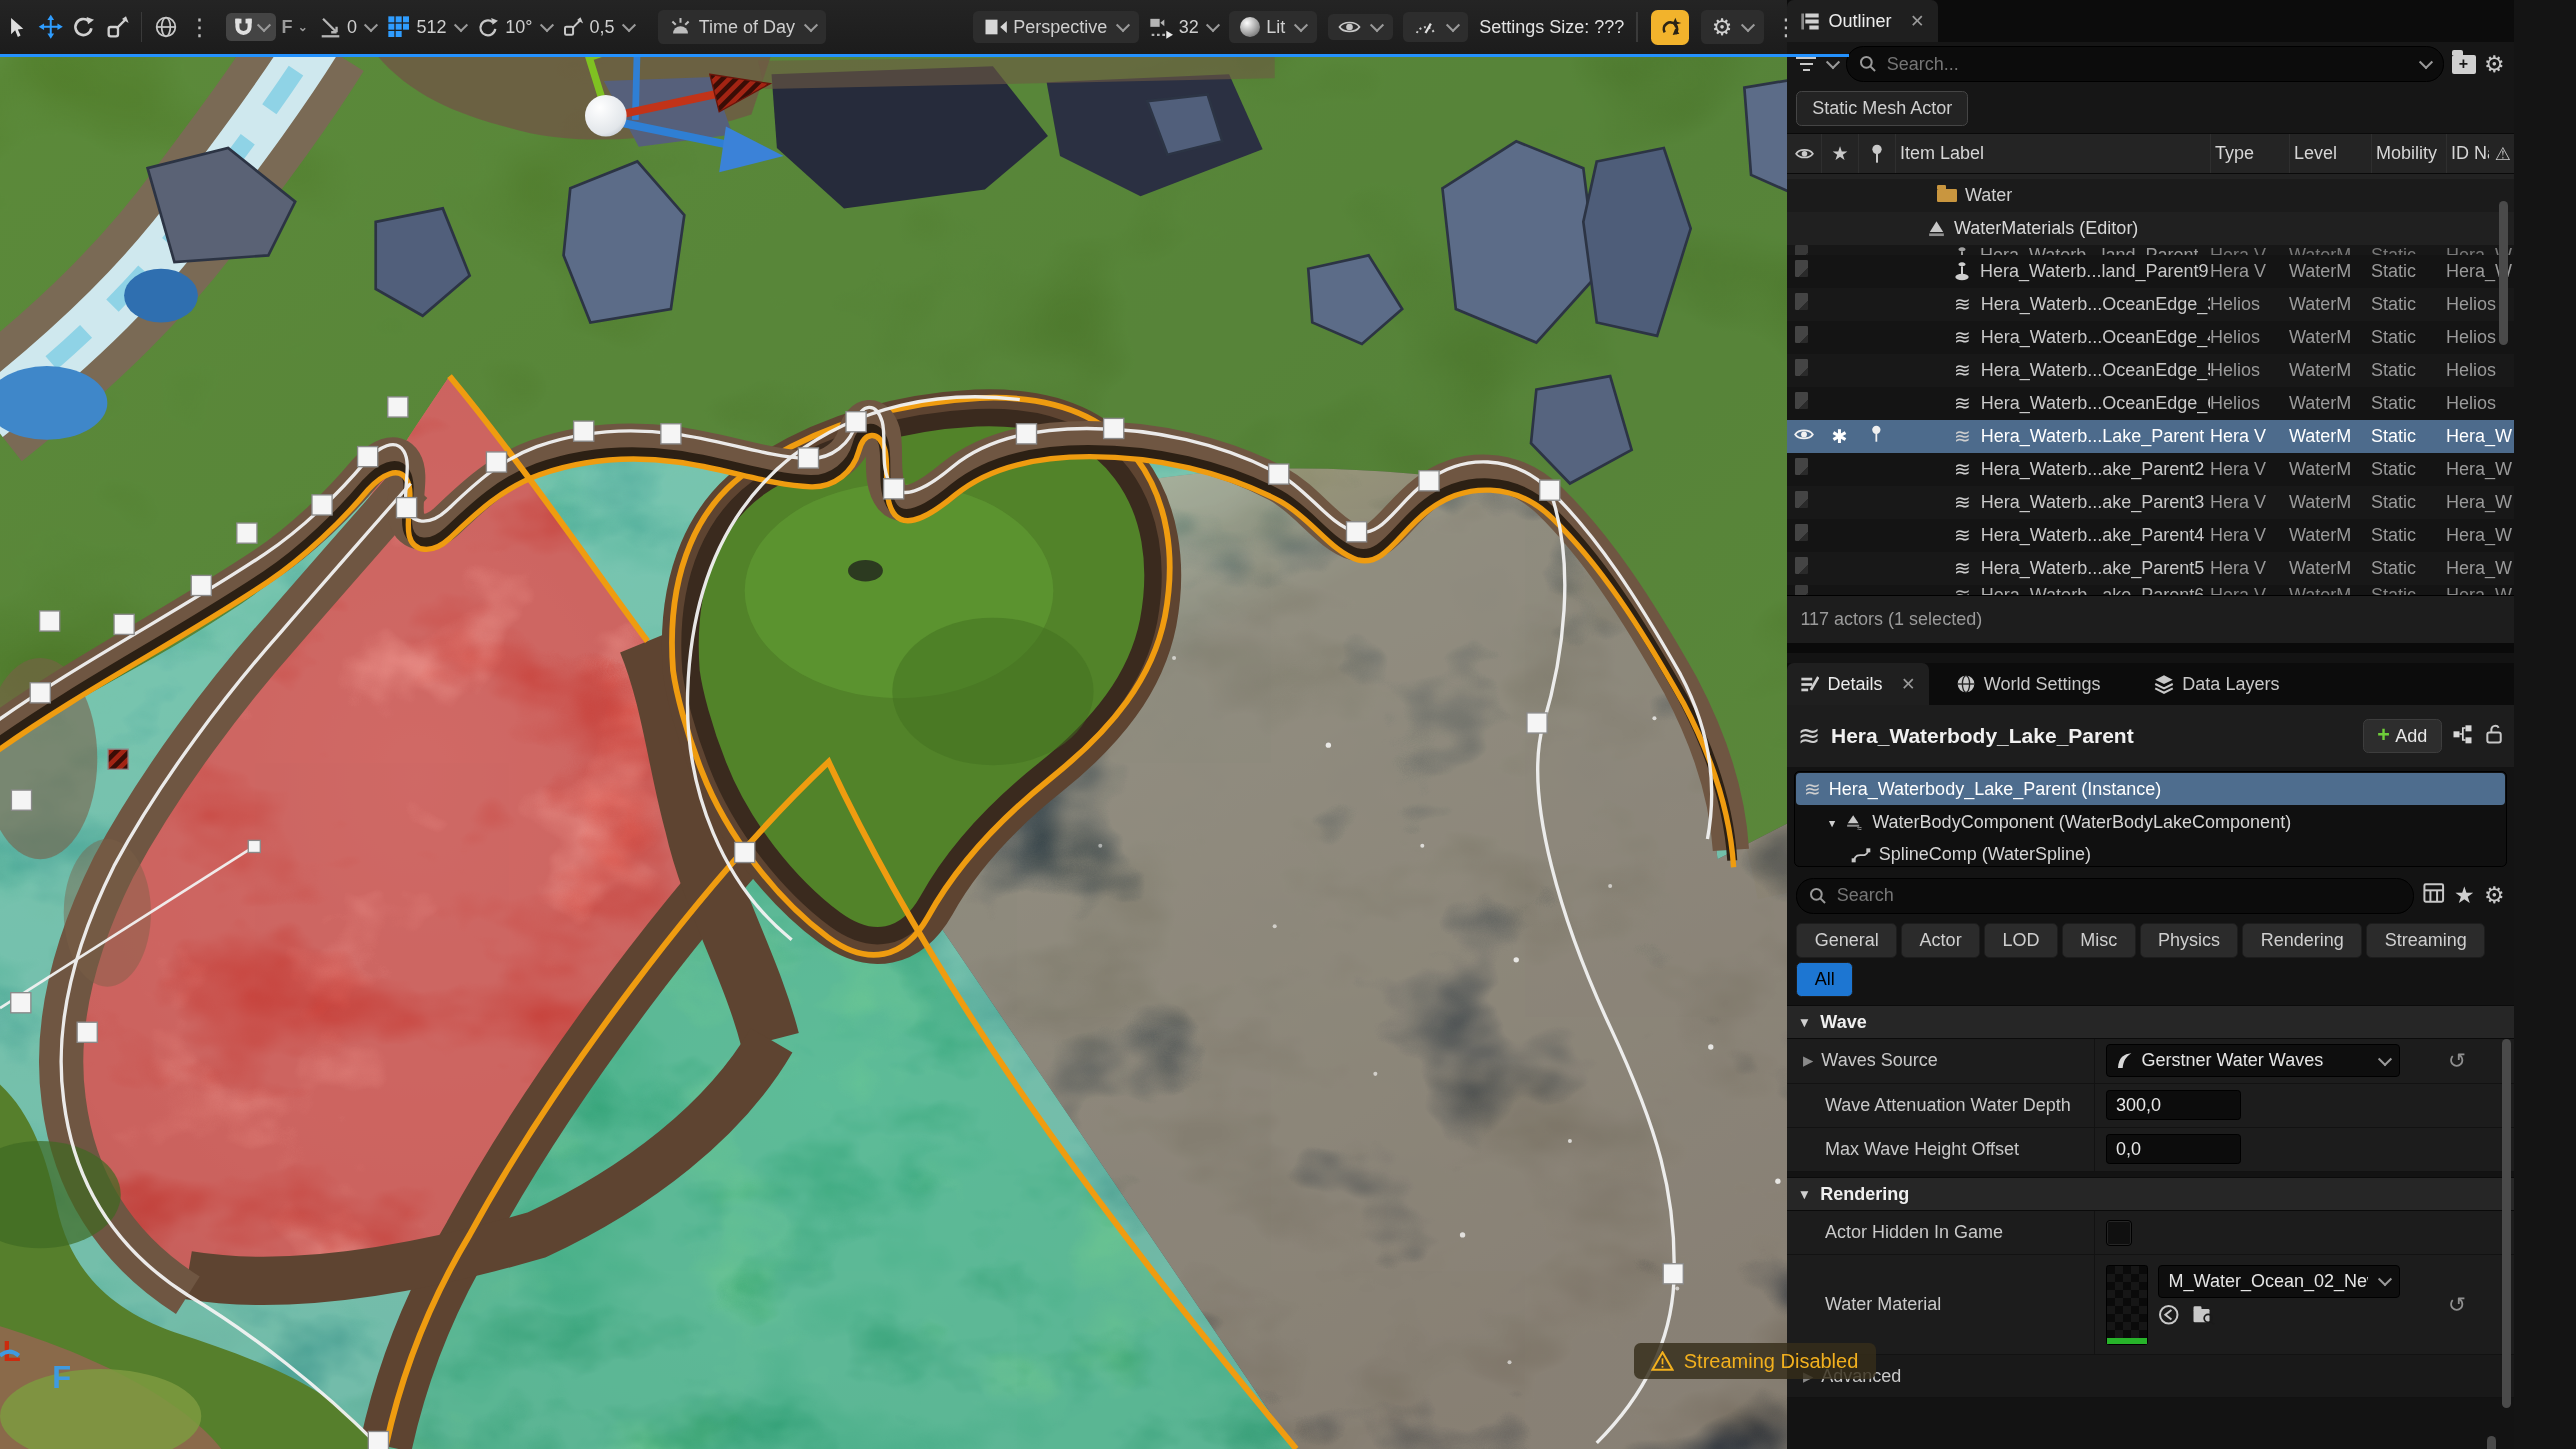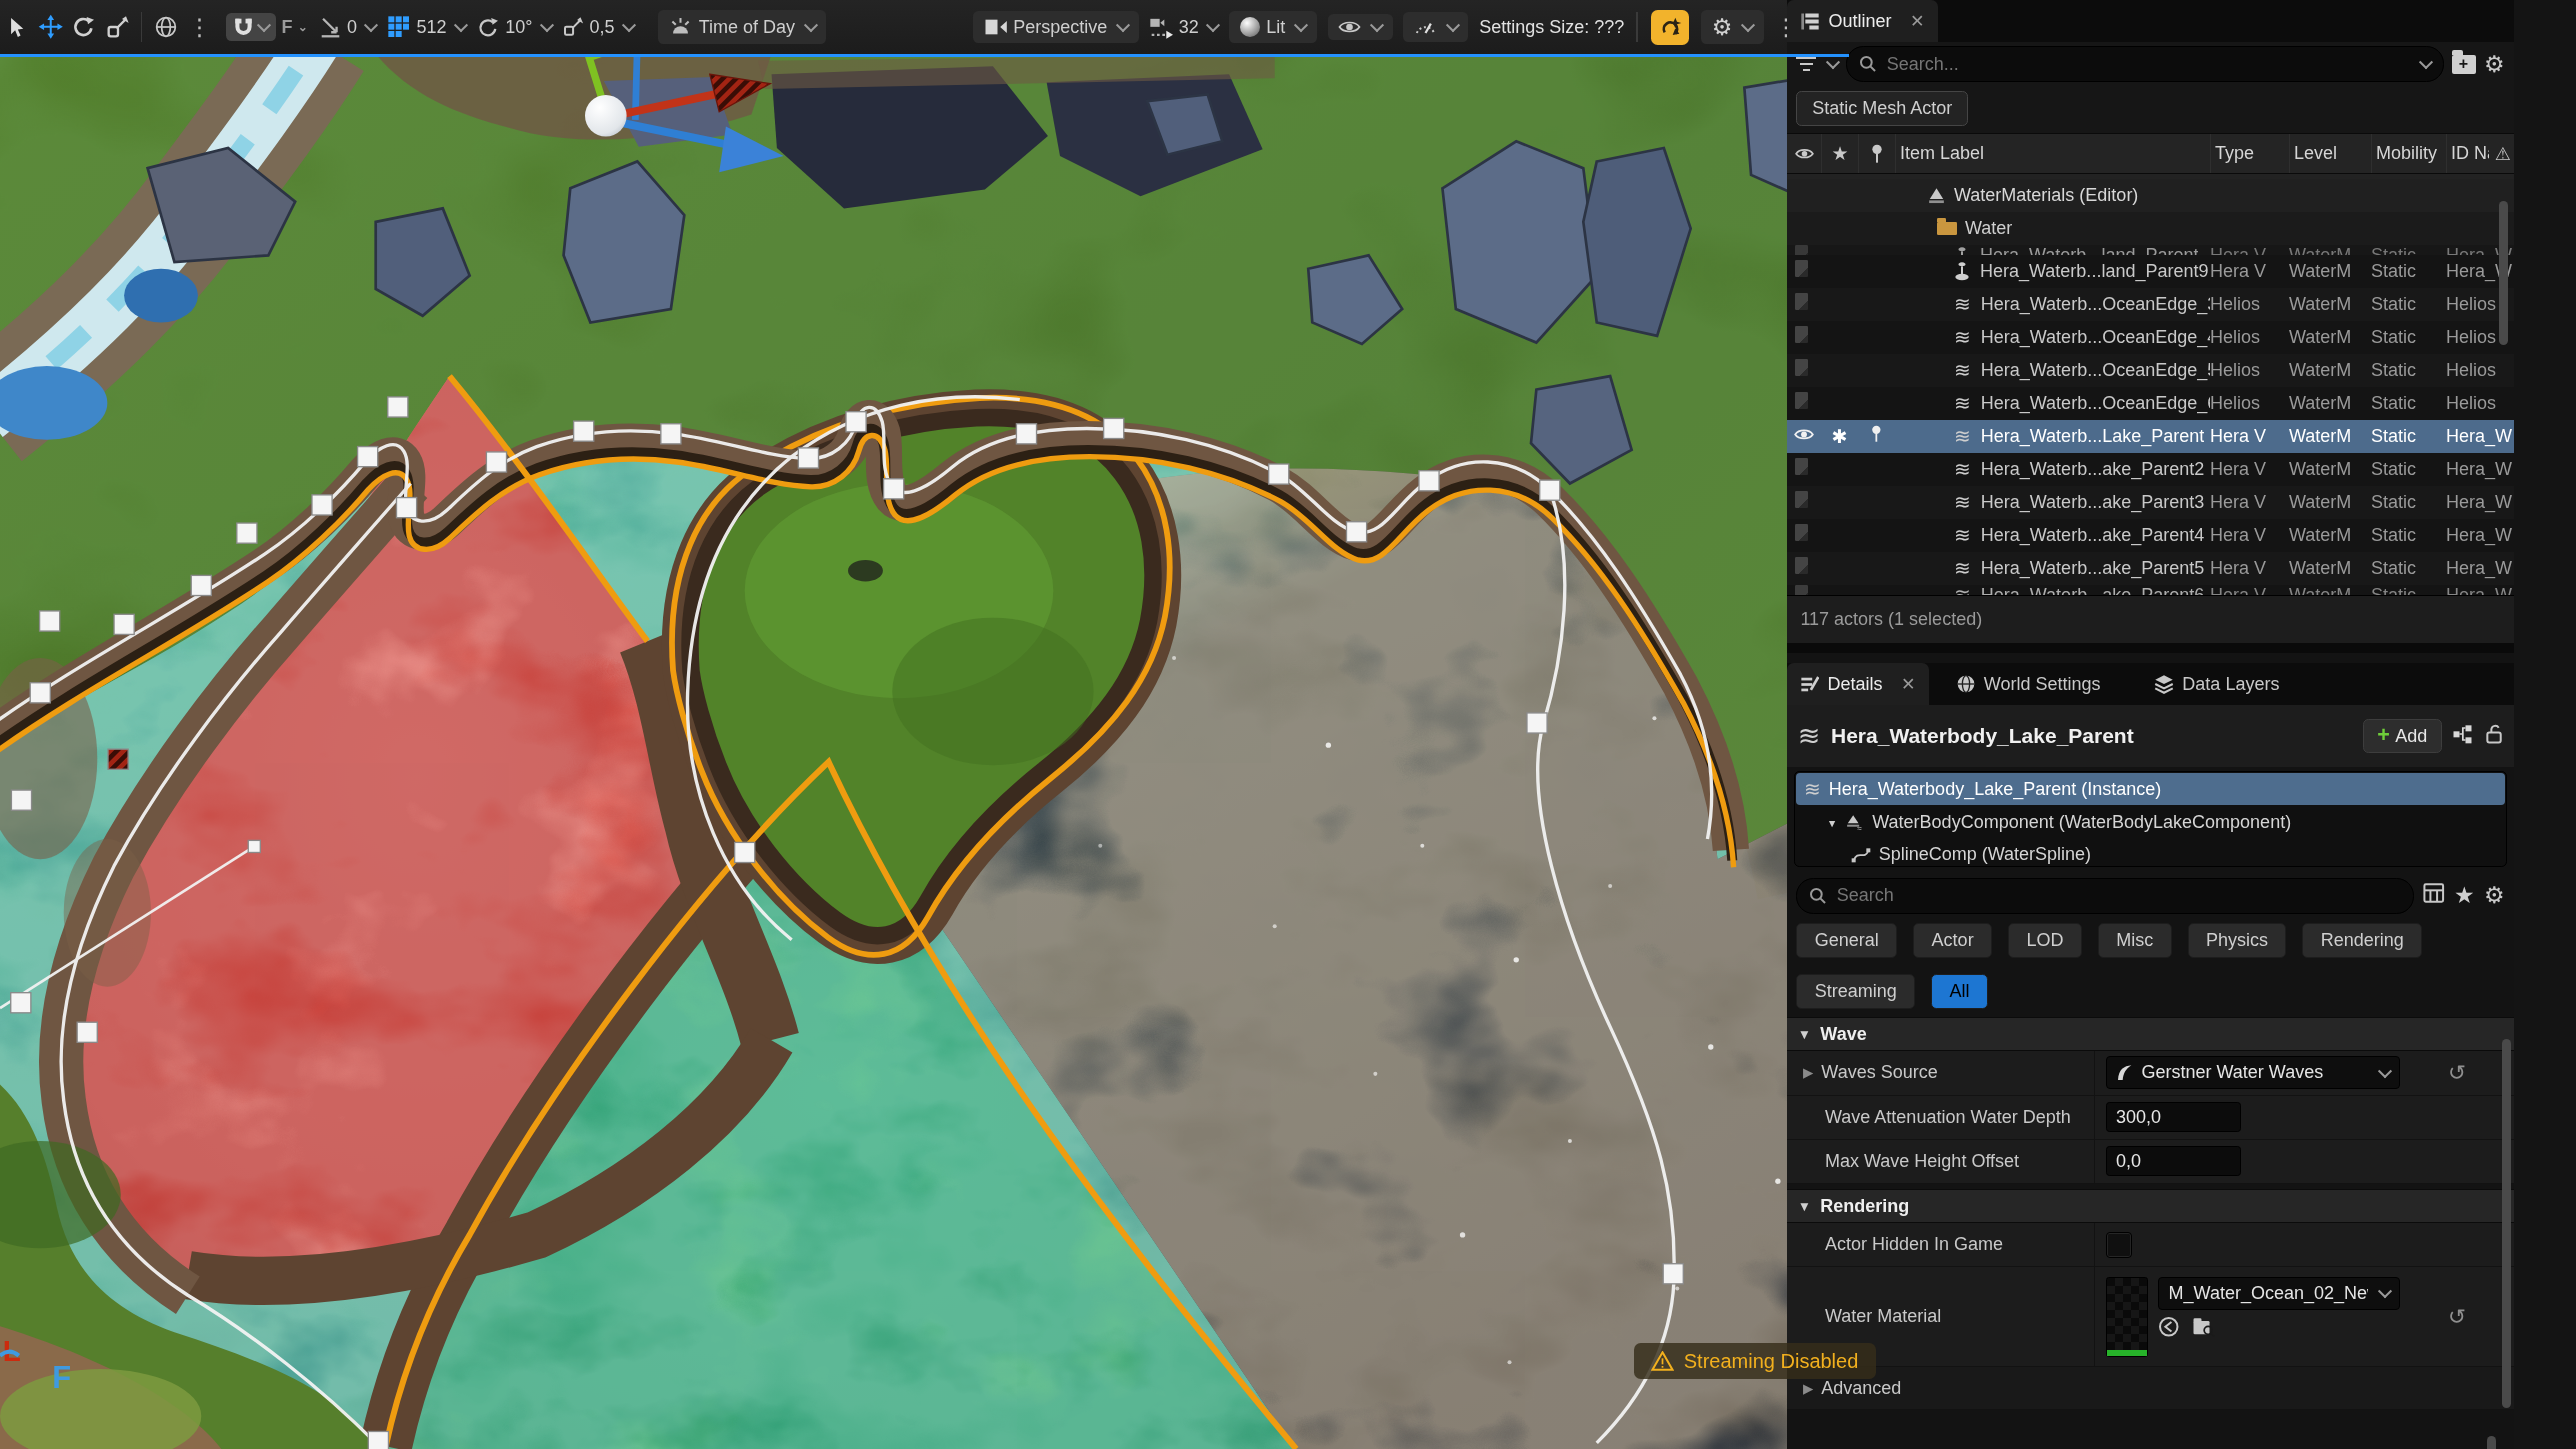--- a/index.html
+++ b/index.html
@@ -47,21 +47,21 @@
   
   #details{position:absolute;left:0;top:663px;width:727px;}
   #actorhdr{height:62px;display:flex;align-items:center;gap:10.7px;padding:0 10.7px;background:#1d1d1d;}
   #actorhdr .nm{font-size:21px;font-weight:bold;color:#f0f0f0;flex:1;overflow:hidden;white-space:nowrap;}
   .addbtn{display:inline-flex;align-items:center;gap:5.4px;background:#2d2d2d;border:0.7px solid #3d3d3d;border-radius:5.4px;padding:5.4px 13.4px;color:#e8e8e8;}
   .addbtn .plus{color:#6fce3a;font-size:21.5px;font-weight:bold;line-height:1;}
   #compbox{margin:4px 6.7px;background:#101010;border:0.7px solid #000;border-radius:5.4px;height:94px;overflow:hidden;position:relative;}
   .comp-row{height:32px;display:flex;align-items:center;gap:8px;padding:0 8px;color:#d5d5d5;white-space:nowrap;overflow:hidden;}
   .comp-row.sel{background:#4e6d8e;border-radius:4px;margin:1.3px;color:#fff;}
   #det-search{display:flex;align-items:center;gap:9.4px;padding:6.7px 9.4px;}
-  #det-chips{display:flex;flex-wrap:wrap;gap:16px;padding:2.7px 9.4px 8px;}
+  #det-chips{display:flex;flex-wrap:wrap;gap:4px;padding:2.7px 9.4px 8px;}
   .fchip{background:#2b2b2b;border:0.7px solid #1d1d1d;border-radius:5.4px;padding:6px 17.4px;color:#cfcfcf;}
   .fchip.active{background:#1d76d2;color:#000000;}
   .sect{height:32px;background:#262626;display:flex;align-items:center;gap:9.4px;padding:0 10.7px;font-weight:bold;color:#efefef;border-top:0.7px solid #0b0b0b;border-bottom:0.7px solid #0b0b0b;}
   .tri{font-size:13.4px;color:#cfcfcf;}
   .tri.r{color:#8a8a8a;}
   .prop{display:grid;grid-template-columns:308px 305px 114px;align-items:center;background:#1c1c1c;border-bottom:0.7px solid #121212;min-height:43px;}
   .prop .pn{padding-left:16px;display:flex;align-items:center;gap:8px;color:#c9c9c9;white-space:nowrap;overflow:hidden;border-right:0.7px solid #121212;height:100%;}
   .pv{padding:5.4px 0 5.4px 10.7px;display:flex;align-items:center;}
   .ddown{display:flex;align-items:center;gap:8px;background:#0e0e0e;border:0.7px solid #000;border-radius:4px;height:31px;padding:0 9.4px;color:#e5e5e5;min-width:0;}
   .numin{background:#0c0c0c;border:0.7px solid #000;border-radius:3.4px;height:28px;width:124px;color:#e8e8e8;display:flex;align-items:center;padding-left:9.4px;}
@@ -561,33 +561,33 @@
       <span class="hc">Type</span>
       <span class="hc">Level</span>
       <span class="hc">Mobility</span>
       <span class="hc" style="gap:5.4px;">
           <span style="overflow:hidden;">ID Name</span>
           <span style="color:#c8c8c8;">⚠</span>
         </span>
     </div>
     <div style="height:4.7px;background:#222;"></div>
     <div id="ol-rows">
+        <div class="ol-row folder">
+          <span style="display:flex;align-items:center;gap:8px;padding-left:150px;">
+            <span class="foldico"></span>
+            <span>Water</span>
+          </span>
+        </div>
         <div class="ol-row level">
           <span style="display:flex;align-items:center;gap:8px;padding-left:140px;">
             <svg width="19" height="17.4" viewBox="0 0 28 26">
               <polygon points="14,2 24,18 4,18" fill="#c8c8c8"></polygon>
               <rect x="3" y="20" width="22" height="4" fill="#8f8f8f"></rect>
             </svg>
             <span>WaterMaterials (Editor)</span>
-          </span>
-        </div>
-        <div class="ol-row folder">
-          <span style="display:flex;align-items:center;gap:8px;padding-left:150px;">
-            <span class="foldico"></span>
-            <span>Water</span>
           </span>
         </div>
         <div class="ol-row actor clip-top">
           <span><span class="pageico"></span></span>
           <span></span>
           <span></span>
           <span class="lbl" style="padding-left:59px;">
             <svg width="16" height="20" viewBox="0 0 24 30">
               <ellipse cx="12" cy="24" rx="10" ry="5" fill="#cfcfcf"></ellipse>
               <rect x="10.5" y="8" width="3" height="15" fill="#cfcfcf"></rect>

